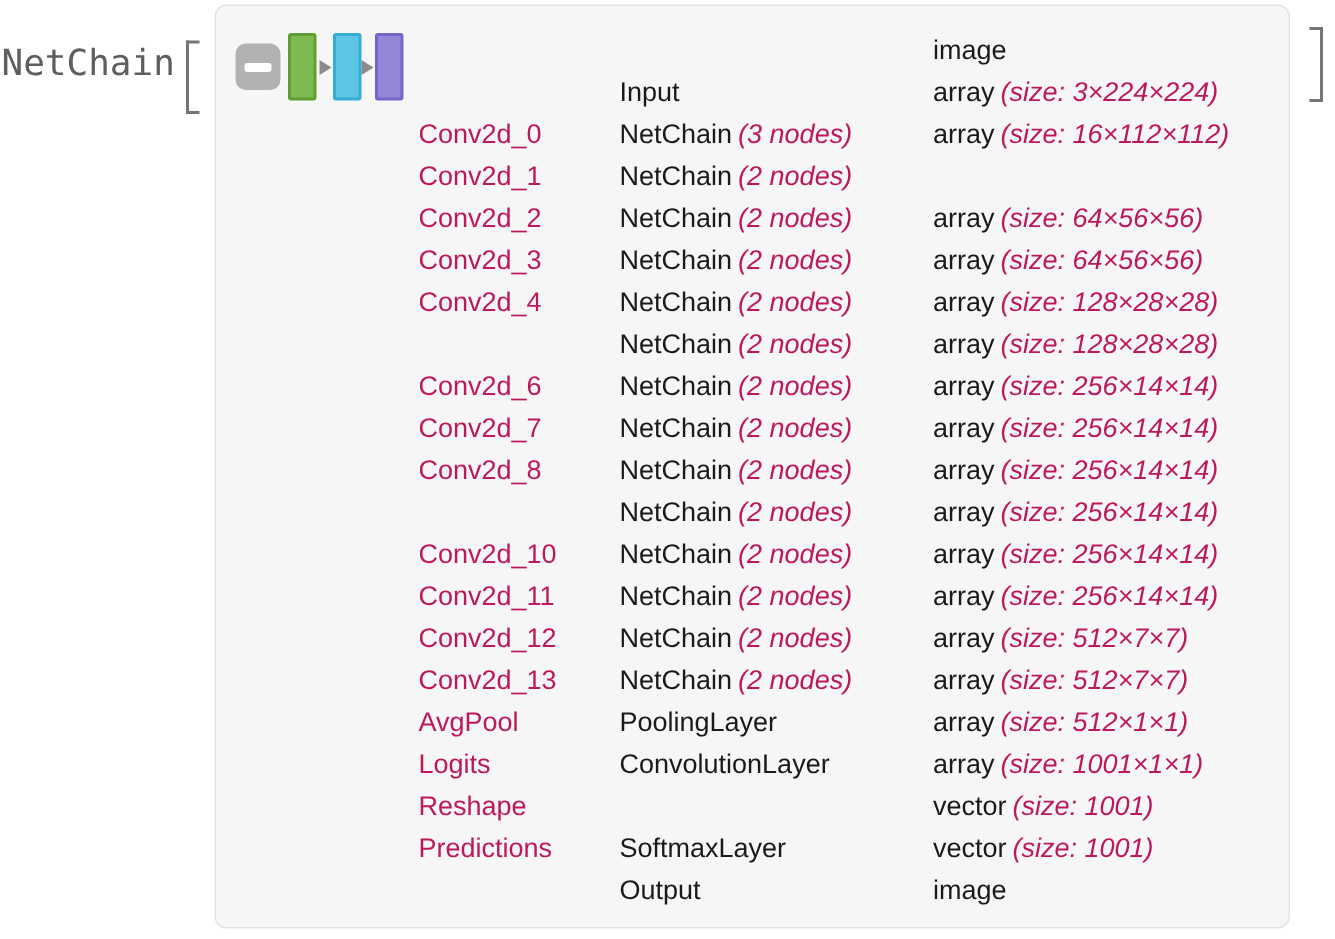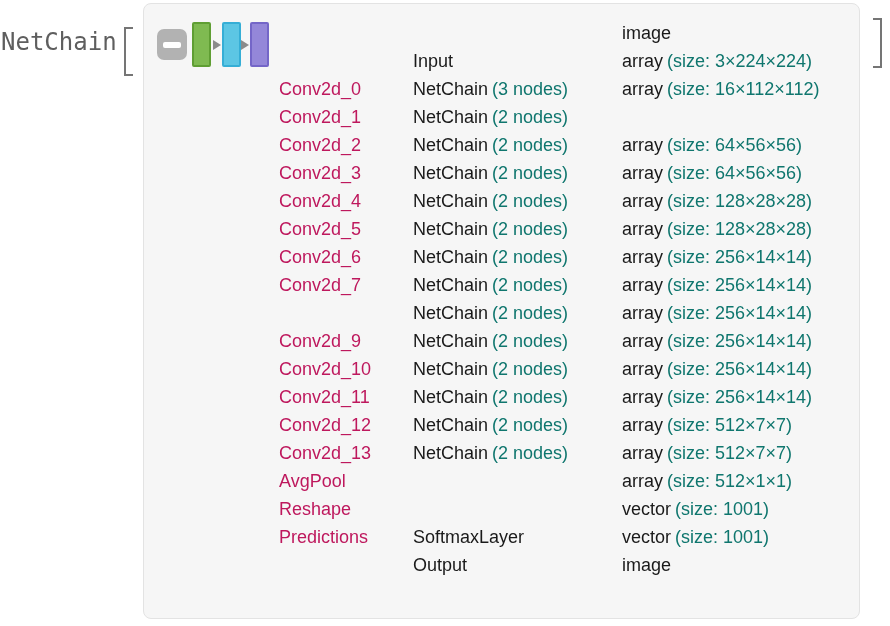--- a/index.html
+++ b/index.html
@@ -48,21 +48,21 @@
   }
   .arrow-0{left:69px;}
   .arrow-1{left:97px;}
 
   .layer-table{position:absolute;left:0;top:15px;width:100%;}
   .layer-row{position:relative;height:28px;line-height:28px;font-size:18px;white-space:nowrap;}
   .layer-row .cell{position:absolute;top:0;}
   .cell-name{left:135px;color:#be185d;}
   .cell-type{left:269px;color:#1a1a1a;}
   .cell-output{left:478px;color:#1a1a1a;}
-  .note{color:#0f766e;margin-left:4px;}
+  .note{color:#be185d;margin-left:4px;font-style:italic;}
 </style>
 </head>
 <body>
 
 <div class="head-label"><span>NetChain</span></div>
 <div class="open-bracket"></div>
 
 <div class="panel">
   <button class="min-btn">
     <span class="minus"></span>
@@ -103,40 +103,39 @@
     <span class="cell cell-name">Conv2d_3</span>
     <span class="cell cell-type"><span>NetChain</span><span class="note">(2 nodes)</span></span>
     <span class="cell cell-output"><span>array</span><span class="note">(size: 64×56×56)</span></span>
   </div>
       <div class="layer-row">
     <span class="cell cell-name">Conv2d_4</span>
     <span class="cell cell-type"><span>NetChain</span><span class="note">(2 nodes)</span></span>
     <span class="cell cell-output"><span>array</span><span class="note">(size: 128×28×28)</span></span>
   </div>
       <div class="layer-row">
-    <span class="cell cell-name">Conv2d_5</span>
     <span class="cell cell-type"><span>NetChain</span><span class="note">(2 nodes)</span></span>
     <span class="cell cell-output"><span>array</span><span class="note">(size: 128×28×28)</span></span>
   </div>
       <div class="layer-row">
     <span class="cell cell-name">Conv2d_6</span>
     <span class="cell cell-type"><span>NetChain</span><span class="note">(2 nodes)</span></span>
     <span class="cell cell-output"><span>array</span><span class="note">(size: 256×14×14)</span></span>
   </div>
       <div class="layer-row">
     <span class="cell cell-name">Conv2d_7</span>
     <span class="cell cell-type"><span>NetChain</span><span class="note">(2 nodes)</span></span>
     <span class="cell cell-output"><span>array</span><span class="note">(size: 256×14×14)</span></span>
   </div>
       <div class="layer-row">
+    <span class="cell cell-name">Conv2d_8</span>
     <span class="cell cell-type"><span>NetChain</span><span class="note">(2 nodes)</span></span>
     <span class="cell cell-output"><span>array</span><span class="note">(size: 256×14×14)</span></span>
   </div>
       <div class="layer-row">
-    <span class="cell cell-name">Conv2d_9</span>
     <span class="cell cell-type"><span>NetChain</span><span class="note">(2 nodes)</span></span>
     <span class="cell cell-output"><span>array</span><span class="note">(size: 256×14×14)</span></span>
   </div>
       <div class="layer-row">
     <span class="cell cell-name">Conv2d_10</span>
     <span class="cell cell-type"><span>NetChain</span><span class="note">(2 nodes)</span></span>
     <span class="cell cell-output"><span>array</span><span class="note">(size: 256×14×14)</span></span>
   </div>
       <div class="layer-row">
     <span class="cell cell-name">Conv2d_11</span>
@@ -148,21 +147,27 @@
     <span class="cell cell-type"><span>NetChain</span><span class="note">(2 nodes)</span></span>
     <span class="cell cell-output"><span>array</span><span class="note">(size: 512×7×7)</span></span>
   </div>
       <div class="layer-row">
     <span class="cell cell-name">Conv2d_13</span>
     <span class="cell cell-type"><span>NetChain</span><span class="note">(2 nodes)</span></span>
     <span class="cell cell-output"><span>array</span><span class="note">(size: 512×7×7)</span></span>
   </div>
       <div class="layer-row">
     <span class="cell cell-name">AvgPool</span>
+    <span class="cell cell-type"><span>PoolingLayer</span><span class="note"></span></span>
     <span class="cell cell-output"><span>array</span><span class="note">(size: 512×1×1)</span></span>
+  </div>
+      <div class="layer-row">
+    <span class="cell cell-name">Logits</span>
+    <span class="cell cell-type"><span>ConvolutionLayer</span><span class="note"></span></span>
+    <span class="cell cell-output"><span>array</span><span class="note">(size: 1001×1×1)</span></span>
   </div>
       <div class="layer-row">
     <span class="cell cell-name">Reshape</span>
     <span class="cell cell-output"><span>vector</span><span class="note">(size: 1001)</span></span>
   </div>
       <div class="layer-row">
     <span class="cell cell-name">Predictions</span>
     <span class="cell cell-type"><span>SoftmaxLayer</span><span class="note"></span></span>
     <span class="cell cell-output"><span>vector</span><span class="note">(size: 1001)</span></span>
   </div>

